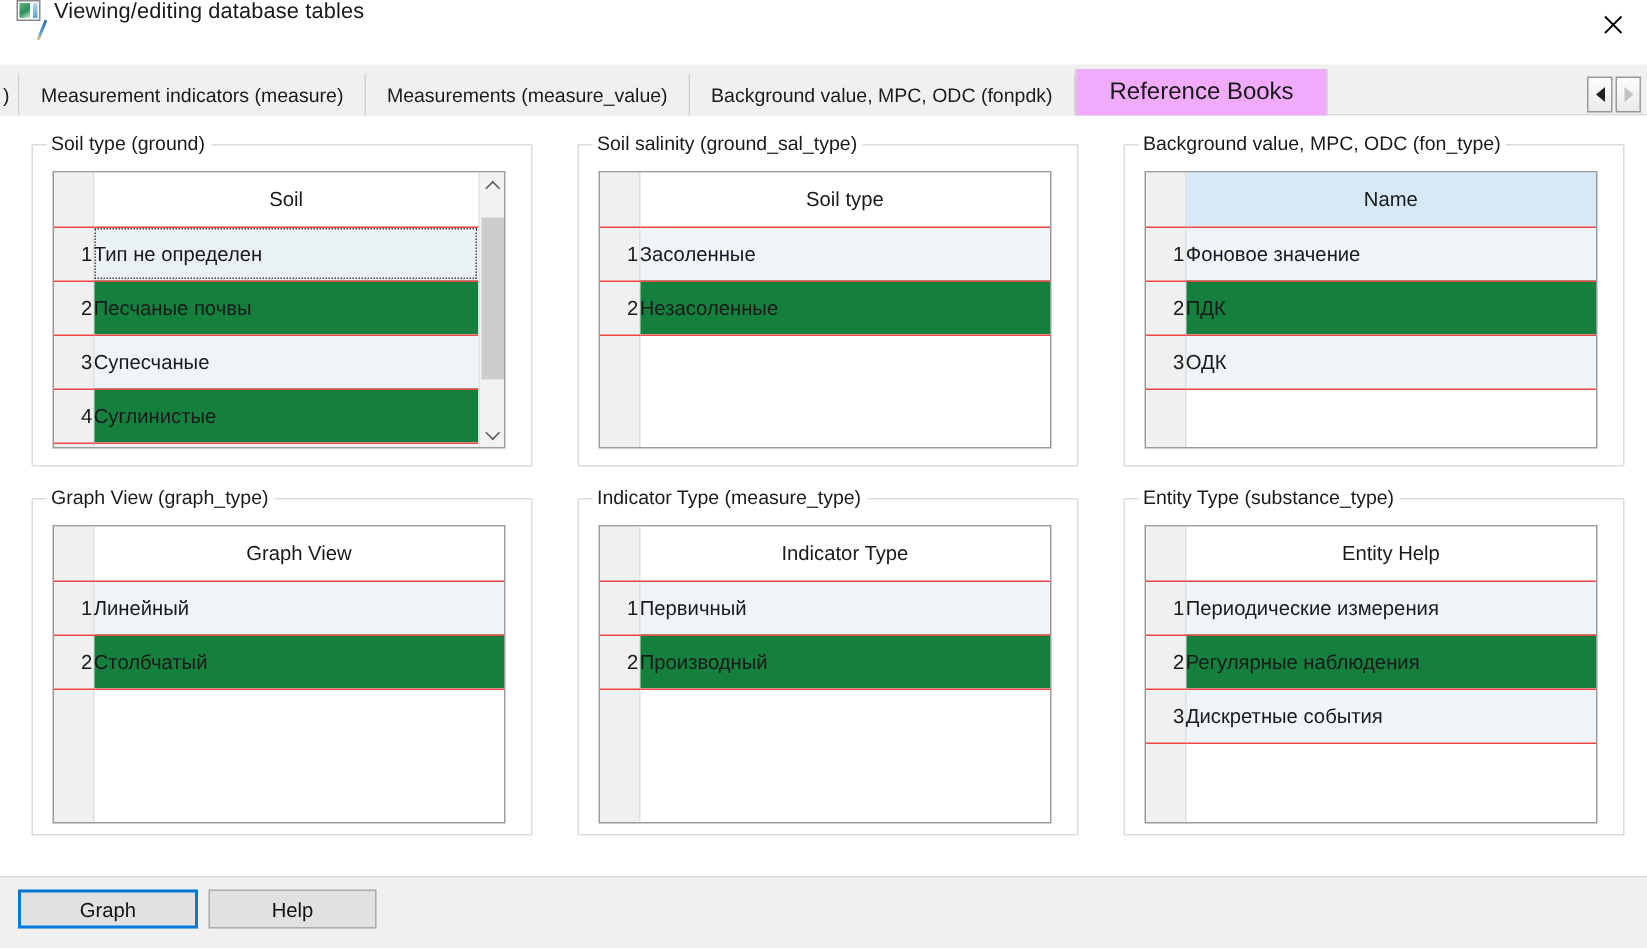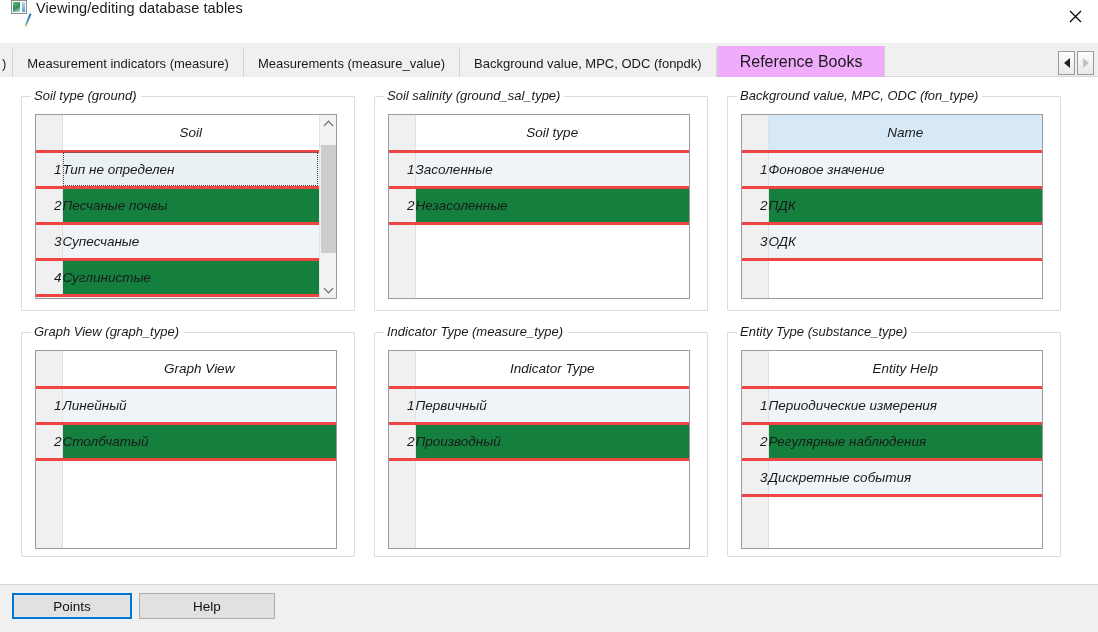--- a/index.html
+++ b/index.html
@@ -107,22 +107,21 @@
     width: 1098px; height: 508px;
     background: #ffffff;
     border-bottom: 1px solid #d7d7d7;
   }
   .grid {
     position: absolute; left: 12px; top: 6px;
     width: 1074px; height: 492px;
     display: grid;
     grid-template-columns: 352px 352px 352px;
     grid-template-rows: 236px 246px;
-    gap: 0 1px;
-    font-style: italic;
+    gap: 0 12px;
   }
 
   
   .group { position: relative; padding: 0; }
   .group-frame {
     position: absolute; left: 9px; right: 9px;
     top: 13px; bottom: 8px;
     border: 1px solid #dcdcdc;
     border-radius: 1px;
   }
@@ -145,21 +144,21 @@
     display: flex;
   }
   .tablewrap.tall { bottom: 16px; }
   .tbl { width: 100%; border-collapse: collapse; table-layout: fixed; }
   .tbl th, .tbl td {
     font-weight: normal;
     font-size: 13.5px;
     color: #1a1a1a;
     padding: 0;
     height: 36px;
-    border-bottom: 3px solid #ef4444;
+    border-bottom: 1px solid #ef4444;
   }
   .hdr-corner {
     width: 26px;
     background: #f0f0f0;
     border-right: 1px solid #e0e0e0;
     border-bottom: 1px solid #e0e0e0;
   }
   .hdr-main {
     background: #ffffff;
     text-align: center;
@@ -233,21 +232,21 @@
     border: 1px solid #adadad;
     font-size: 13.5px; color: #111;
     display: flex; align-items: center; justify-content: center;
     cursor: default;
   }
   .btn.focus {
     border: 2px solid #0078d7;
     background: #e1e1e1;
   }
   #btn-output { left: 12px; width: 120px; }
-  #btn-help { left: 139px; width: 136px; }
+  #btn-help { left: 139px; width: 112px; }
 
   .bottom-clip {
     position:absolute; left:0; top:630px; width:1098px; height:2px;
     overflow:hidden;
   }
 </style>
 </head>
 <body>
 
 <div class="titlebar">
@@ -471,16 +470,16 @@
                 <td class="cell"></td>
               </tr>
             </tbody>
           </table>
         </div>
       </div>
     </div>
 </div>
 
 <div class="btnbar">
-  <div class="btn focus" id="btn-output">Points</div>
+  <div class="btn focus" id="btn-output">Graph</div>
   <div class="btn" id="btn-help">Help</div>
 </div>
 <div class="bottom-clip"></div>
 
 </body></html>

